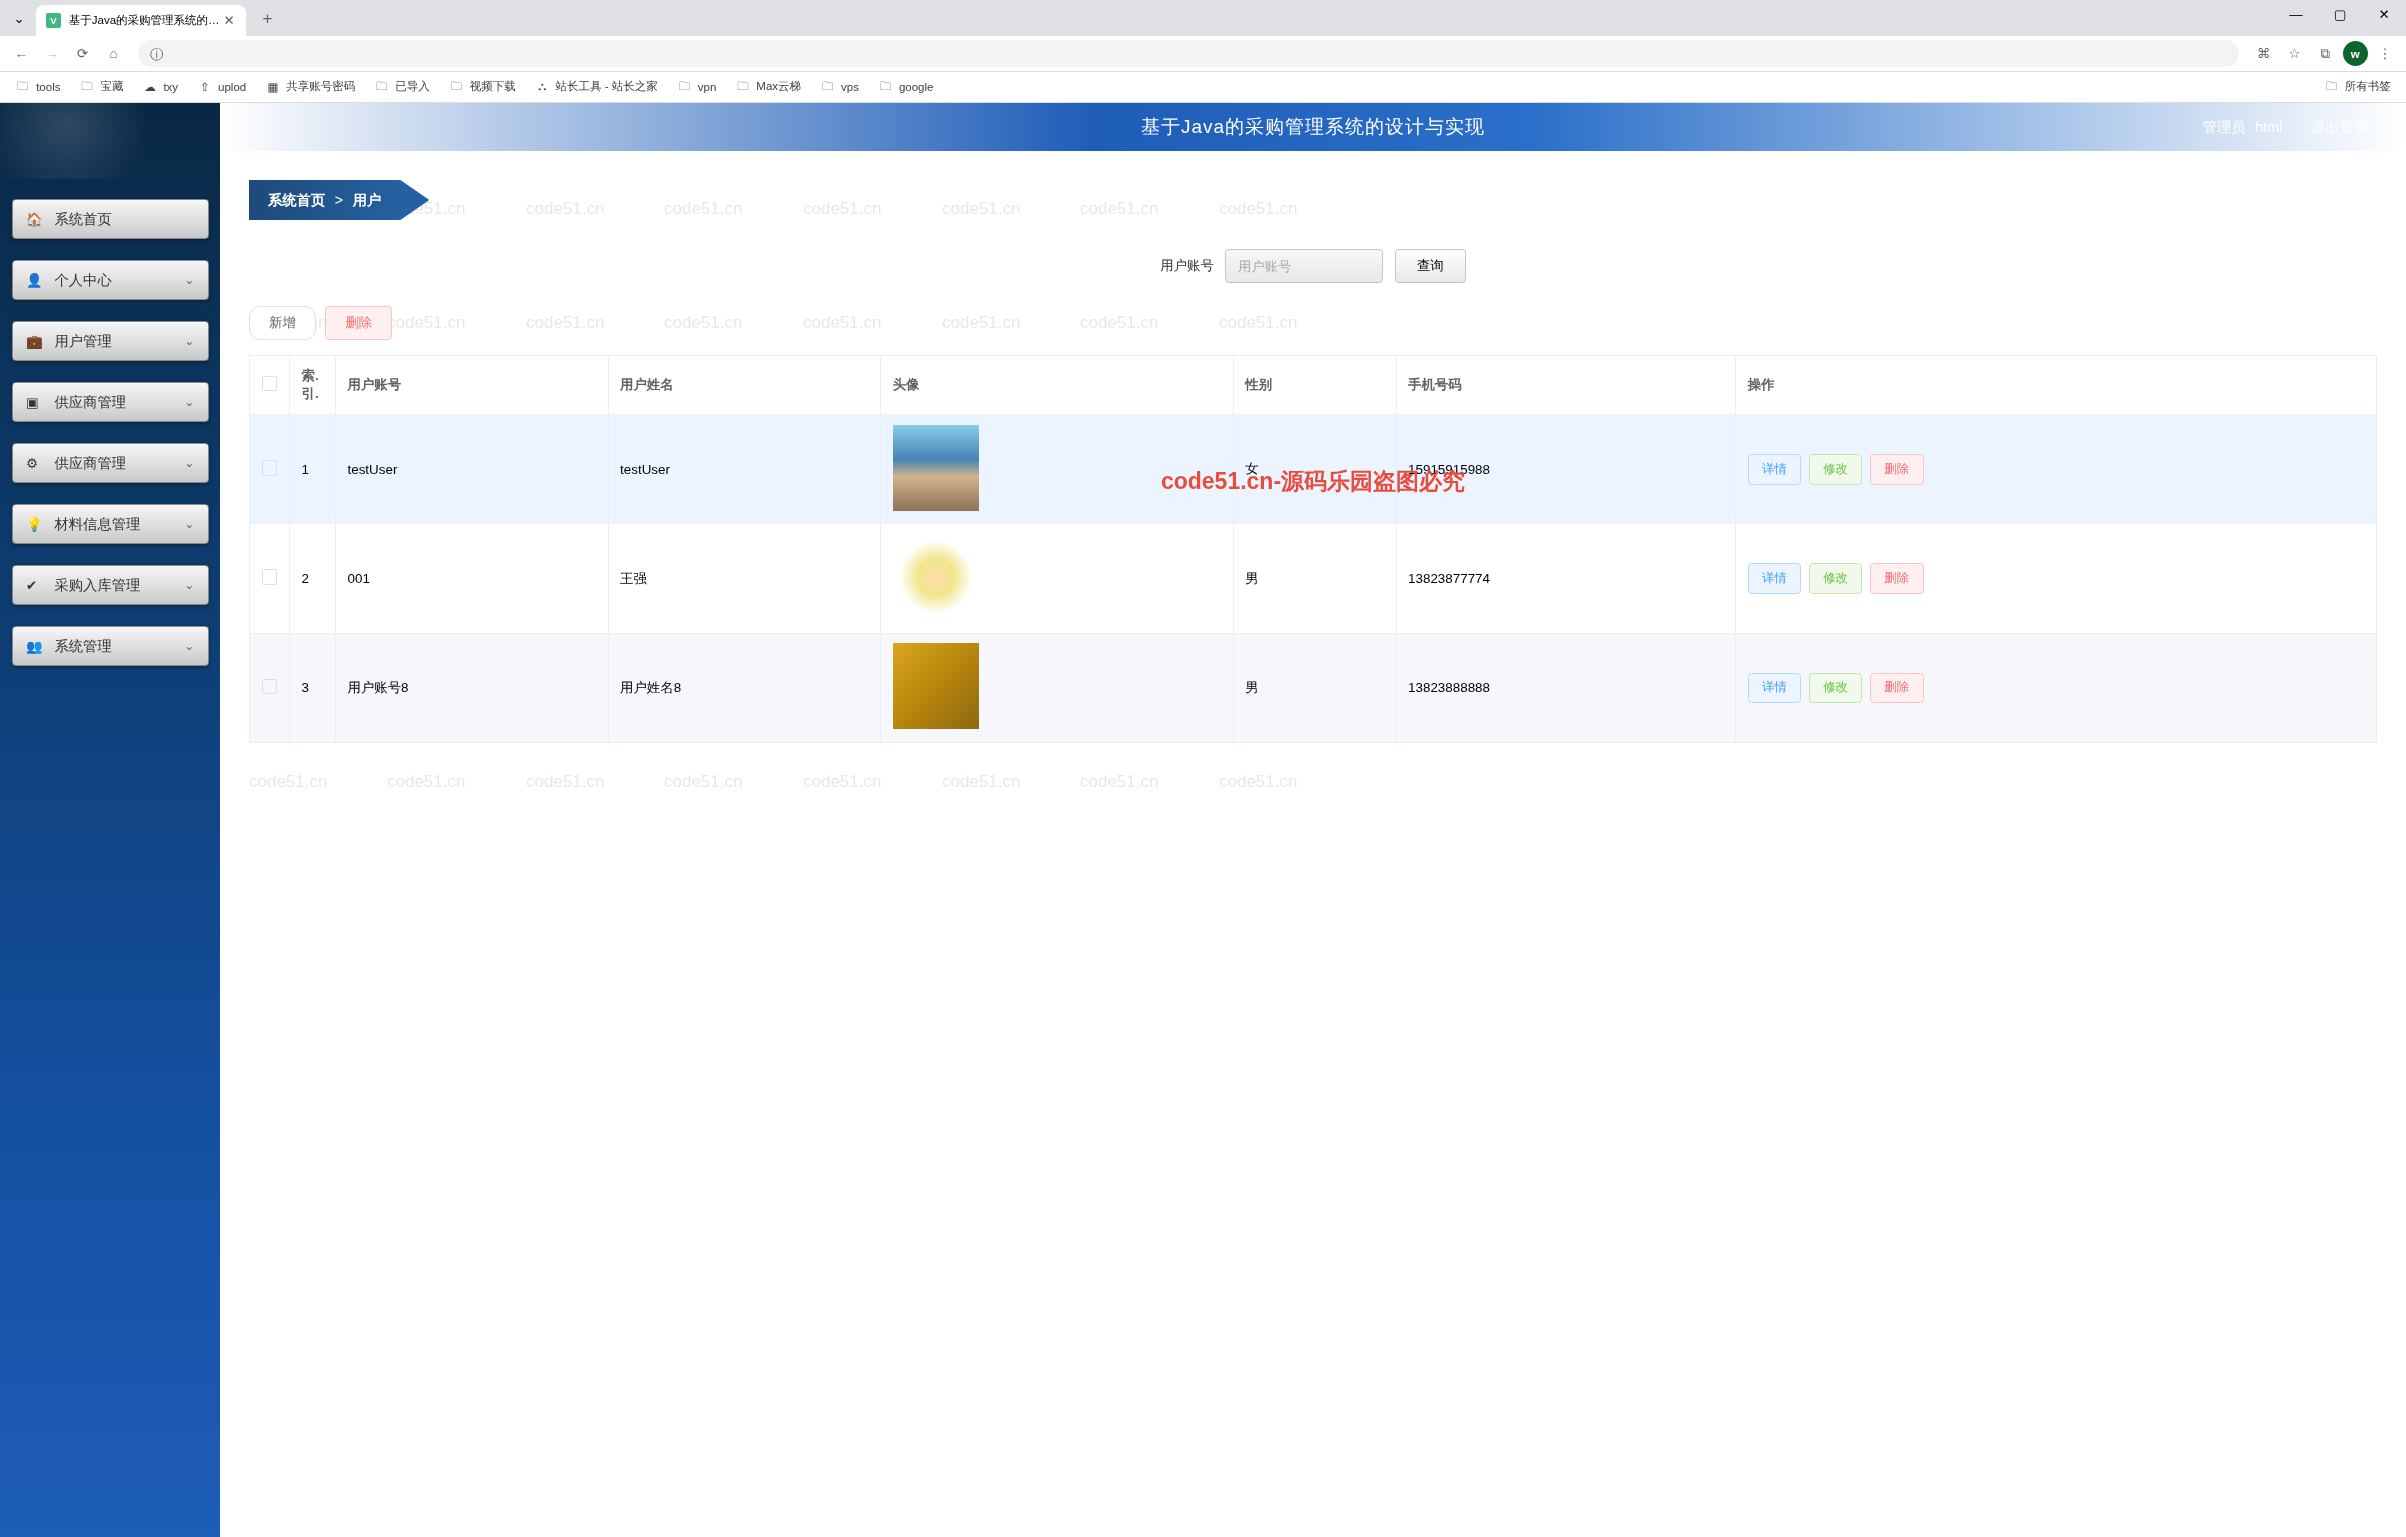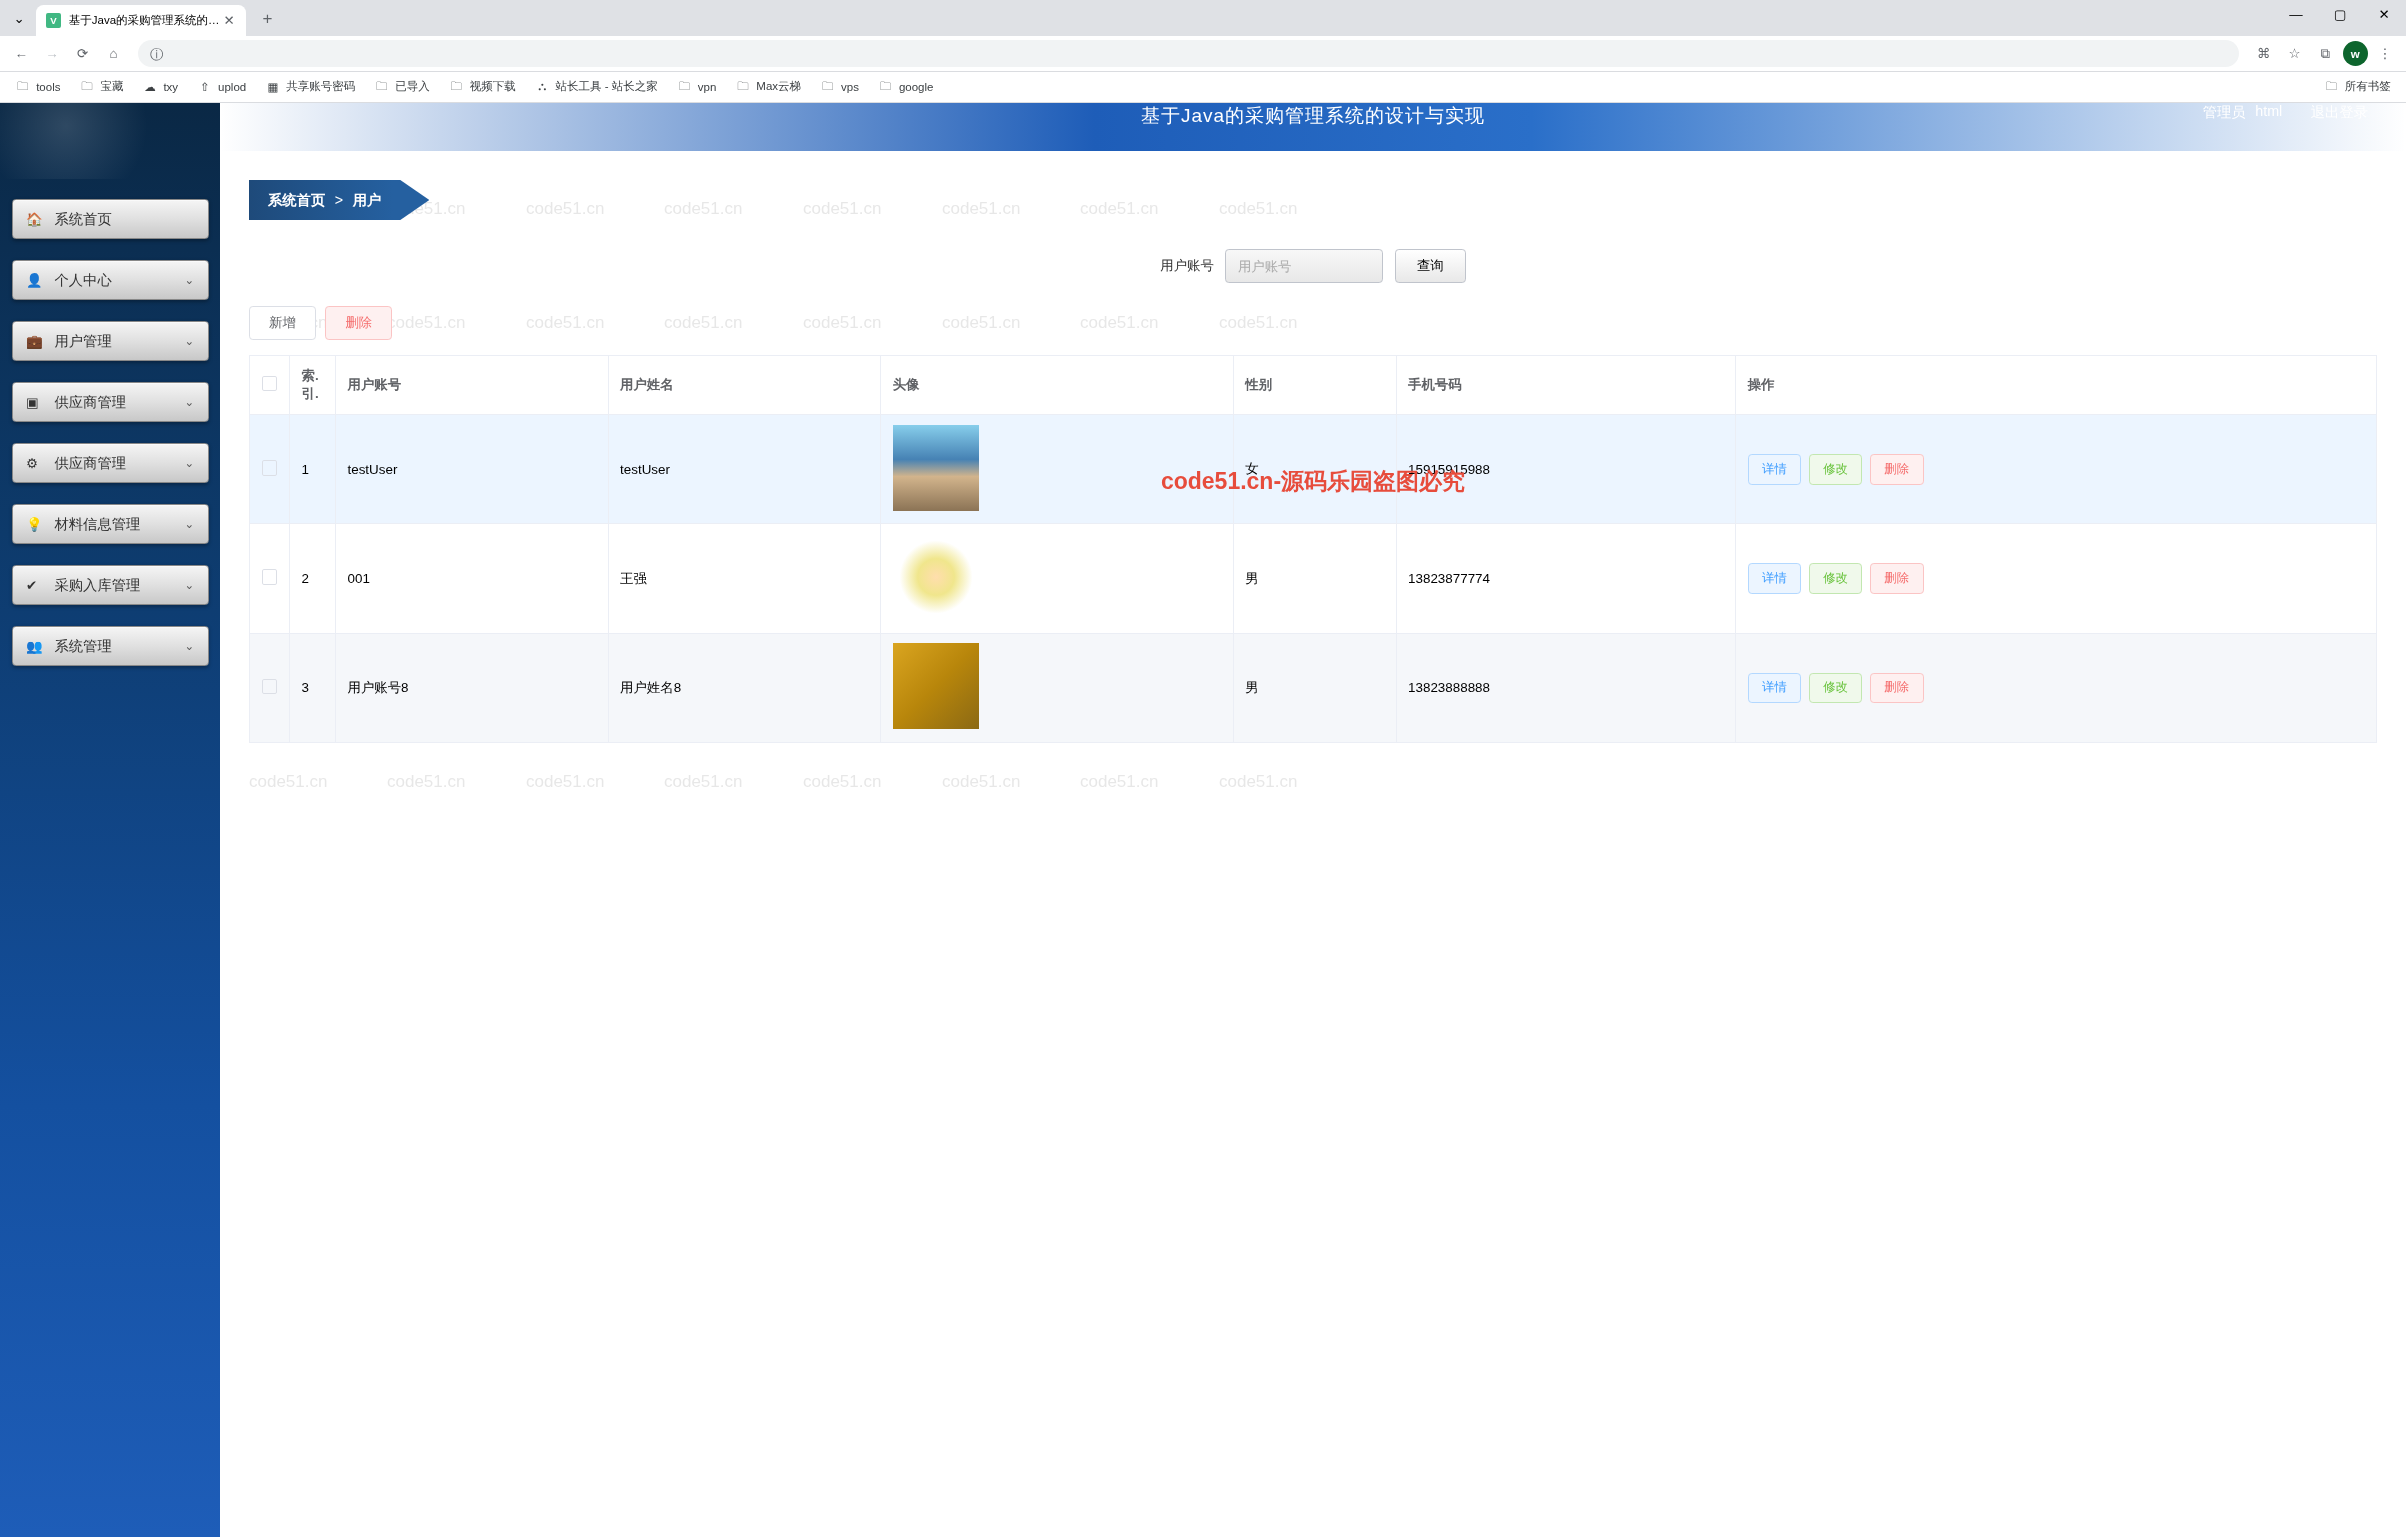--- a/index.html
+++ b/index.html
@@ -42,39 +42,39 @@
 
 .sidebar { width: 220px; background: linear-gradient(180deg, #0a2845 0%, #0d3a6b 30%, #1450a0 70%, #1e5db8 100%); padding: 96px 11.5px 19px; position: relative; z-index: 2; }
 .sidebar::before { content: ""; position: absolute; top: 0; left: 0; width: 100%; height: 76px; background: radial-gradient(circle at 30% 30%, rgba(255,255,255,0.15) 0%, transparent 50%); }
 .menu-item { background: linear-gradient(180deg, #f5f5f5 0%, #e0e0e0 50%, #c8c8c8 100%); border: 1px solid #888; border-radius: 3.8px; height: 40px; margin-bottom: 21px; display: flex; align-items: center; padding: 0 13.4px; cursor: pointer; box-shadow: 0 1.9px 3.8px rgba(0,0,0,0.3), inset 0 1px 0 rgba(255,255,255,0.5); position: relative; }
 .menu-item .icon { width: 19px; margin-right: 9.6px; color: #333; }
 .menu-item .label { flex: 1; color: #333; font-size: 14.3px; }
 .menu-item .chevron { color: #555; font-size: 11.5px; }
 
 
 .main { flex: 1; display: flex; flex-direction: column; position: relative; z-index: 2; background: transparent; }
-.top-bar { height: 48px; background: linear-gradient(90deg, transparent 0%, #1e5db8 40%, #2a6fc9 60%, transparent 100%); display: flex; justify-content: flex-end; padding: 0 38px; color: #fff; gap: 9.6px; position: relative; }
+.top-bar { height: 48px; background: linear-gradient(90deg, transparent 0%, #1e5db8 40%, #2a6fc9 60%, transparent 100%); display: flex; align-items: center; justify-content: flex-end; padding: 0 38px; color: #fff; gap: 9.6px; position: relative; }
 .top-bar .title { position: absolute; left: 50%; transform: translateX(-50%); font-size: 19px; letter-spacing: 1px; }
 .top-bar .role, .top-bar .user, .top-bar .logout { font-size: 14.3px; }
 .top-bar .logout { cursor: pointer; margin-left: 19px; }
 
 .content { flex: 1; padding: 29px 29px 0 29px; overflow: auto; }
 
 .breadcrumb { display: inline-flex; align-items: center; background: linear-gradient(90deg, #1e4a7a 0%, #2560a0 80%); color: #fff; height: 40px; padding: 0 48px 0 19px; font-size: 14.3px; font-weight: bold; clip-path: polygon(0 0, calc(100% - 29px) 0, 100% 50%, calc(100% - 29px) 100%, 0 100%); margin-bottom: 29px; }
 .breadcrumb .sep { margin: 0 9.6px; font-weight: normal; }
 
 .search-row { display: flex; justify-content: center; align-items: center; gap: 11.5px; margin-bottom: 23px; }
 .search-label { font-size: 13.4px; color: #333; }
 .search-input { width: 158px; height: 34px; border: 1px solid #c0c4cc; border-radius: 3.8px; padding: 0 11.5px; font-size: 13.4px; background: linear-gradient(180deg, #f8f8f8 0%, #e8e8e8 100%); }
 .search-input::placeholder { color: #aaa; }
 .search-btn { height: 34px; padding: 0 21px; border: 1px solid #c0c4cc; border-radius: 3.8px; background: linear-gradient(180deg, #fff 0%, #e8e8e8 100%); cursor: pointer; font-size: 13.4px; }
 
 .action-row { display: flex; gap: 9.6px; margin-bottom: 15.3px; }
 .btn { height: 34px; padding: 0 19px; border-radius: 3.8px; cursor: pointer; font-size: 13.4px; border: 1px solid; }
-.btn-default { background: #fff; border-color: #dcdfe6; color: #606266; }
+.btn-default { background: #fff; border-color: #dcdfe6; color: #606266; border-radius: 11px; }
 .btn-danger-plain { background: #fef0f0; border-color: #fbc4c4; color: #f56c6c; }
 
 
 .table { width: 100%; border-collapse: collapse; background: #0369a1; }
 .table th, .table td { border: 1px solid #ebeef5; padding: 9.6px 11.5px; text-align: left; vertical-align: middle; font-size: 13.4px; }
 .table thead th { background: #fff; color: #606266; font-weight: 600; height: 59px; }
 .table tbody tr:nth-child(odd) { background: #f5f7fa; }
 .table tbody tr:nth-child(even) { background: #fff; }
 .table tbody tr.hovered { background: #ecf5ff; }
 .checkbox-cell { width: 40px; text-align: center; }

